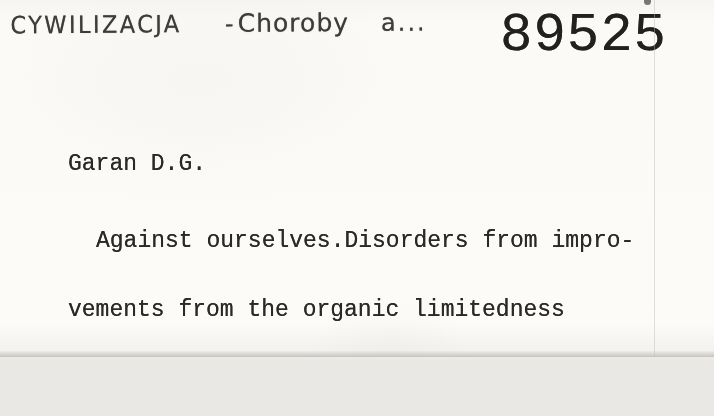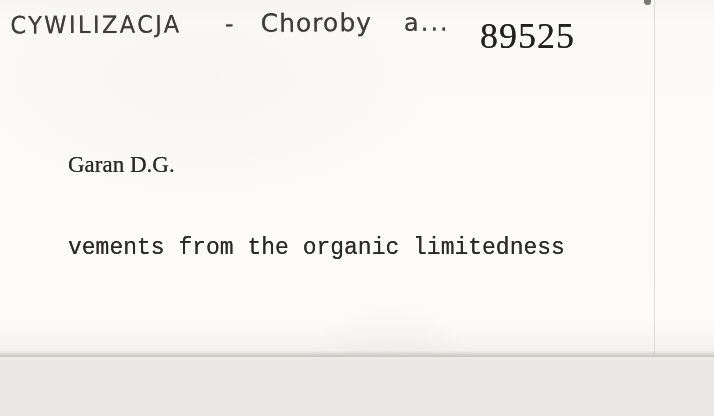--- a/index.html
+++ b/index.html
@@ -50,61 +50,62 @@
     color: #3d3c3a;
     text-shadow: 0 0 0.7px rgba(70,68,66,0.75);
     font-family: "DejaVu Sans", sans-serif;
     white-space: nowrap;
   }
   .heading .subject {
     font-size: 24px; letter-spacing: 2.5px;
     transform: scaleX(0.94); transform-origin: left baseline;
   }
   .heading .dash { font-size: 24px; margin-left: 38px; }
-  .heading .topic { font-size: 25px; margin-left: 27px; letter-spacing: 1px; }
+  .heading .topic { font-size: 25px; margin-left: 4px; letter-spacing: 1px; }
   .heading .suffix { font-size: 24px; margin-left: 32px; letter-spacing: 2px; }
 
   
   .accession {
-    position: absolute; left: 480px; top: 12px;
-    font-family: Liberation Serif, serif;
-    font-size: 36px; line-height: 48px;
+    position: absolute; left: 500px; top: 12px;
+    font-family: Liberation Mono, monospace;
+    font-size: 54px; line-height: 48px;
     letter-spacing: 1px;
     color: #222120;
     text-shadow: 0 0 0.6px rgba(35,34,33,0.8);
   }
 
   
   .body-text {
     position: absolute; left: 68px; top: 107px;
     font-family: "Liberation Mono", monospace;
     font-size: 23px; line-height: 23px;
     color: #2b2927;
     text-shadow: 0 0 0.6px rgba(45,42,40,0.85);
     white-space: pre;
   }
-  .author-line { margin-bottom: 15px; font-family: Liberation Serif, serif; }
+  .author-line { margin-bottom: 8px; }
   .title-line-1 { text-indent: 28px; }
 </style>
 </head>
 <body>
 
 <div class="card">
 
   <div class="heading">
     <span class="subject">CYWILIZACJA</span>
     <span class="dash">-</span>
     <span class="topic">Choroby</span>
     <span class="suffix">a...</span>
   </div>
 
   <div class="accession">89525</div>
 
   <div class="body-text">
     <div class="author-line">Garan D.G.</div>
+    <div class="title-line-1">Against ourselves.Disorders from impro-</div>
     <div class="title-line-2">vements from the organic limitedness</div>
     
     
   </div>
 
   <div class="edge-line"></div>
   <div class="bottom-edge"></div>
   <div class="bottom-white"></div>
   <div class="speck"></div>
 

